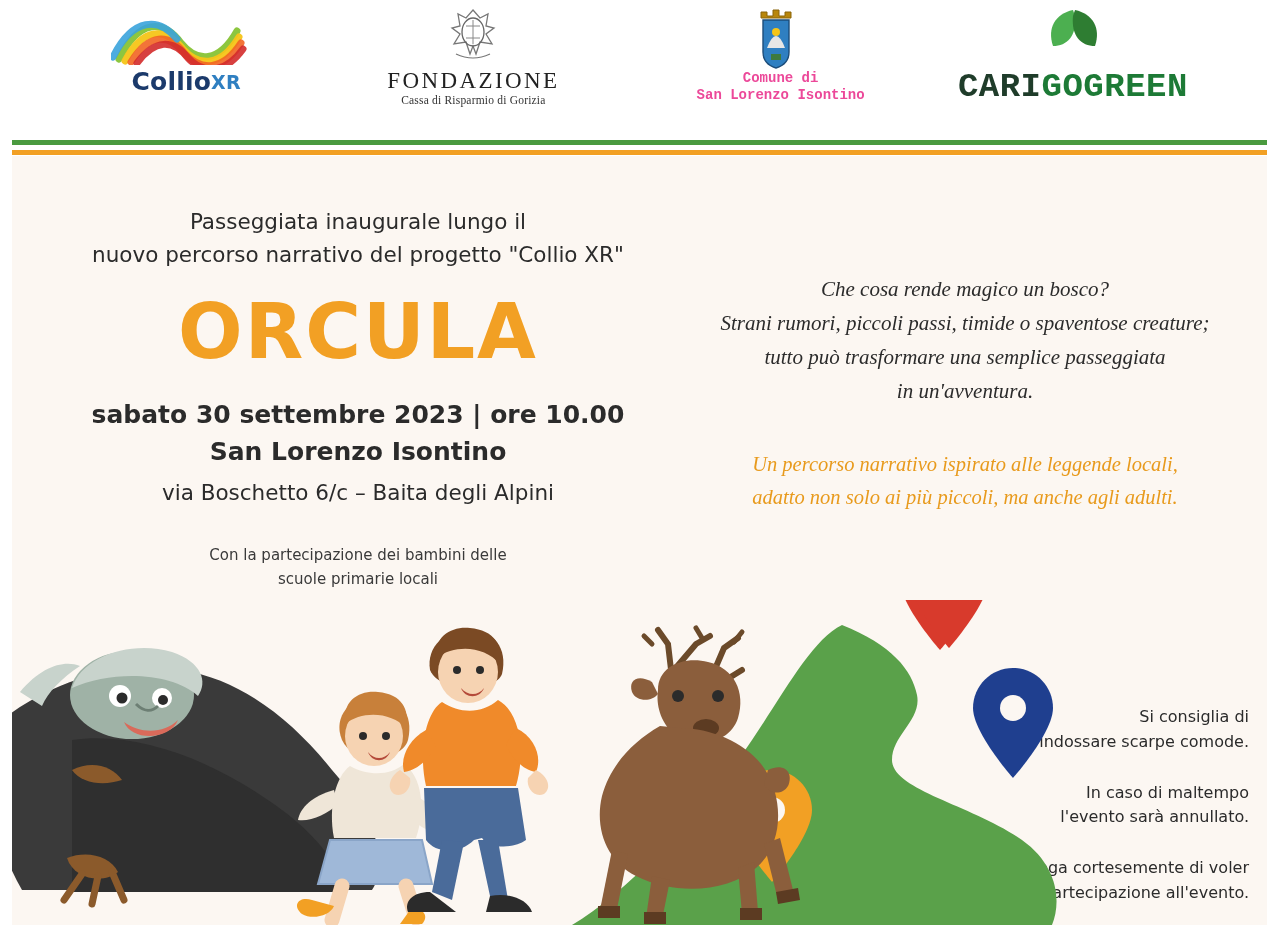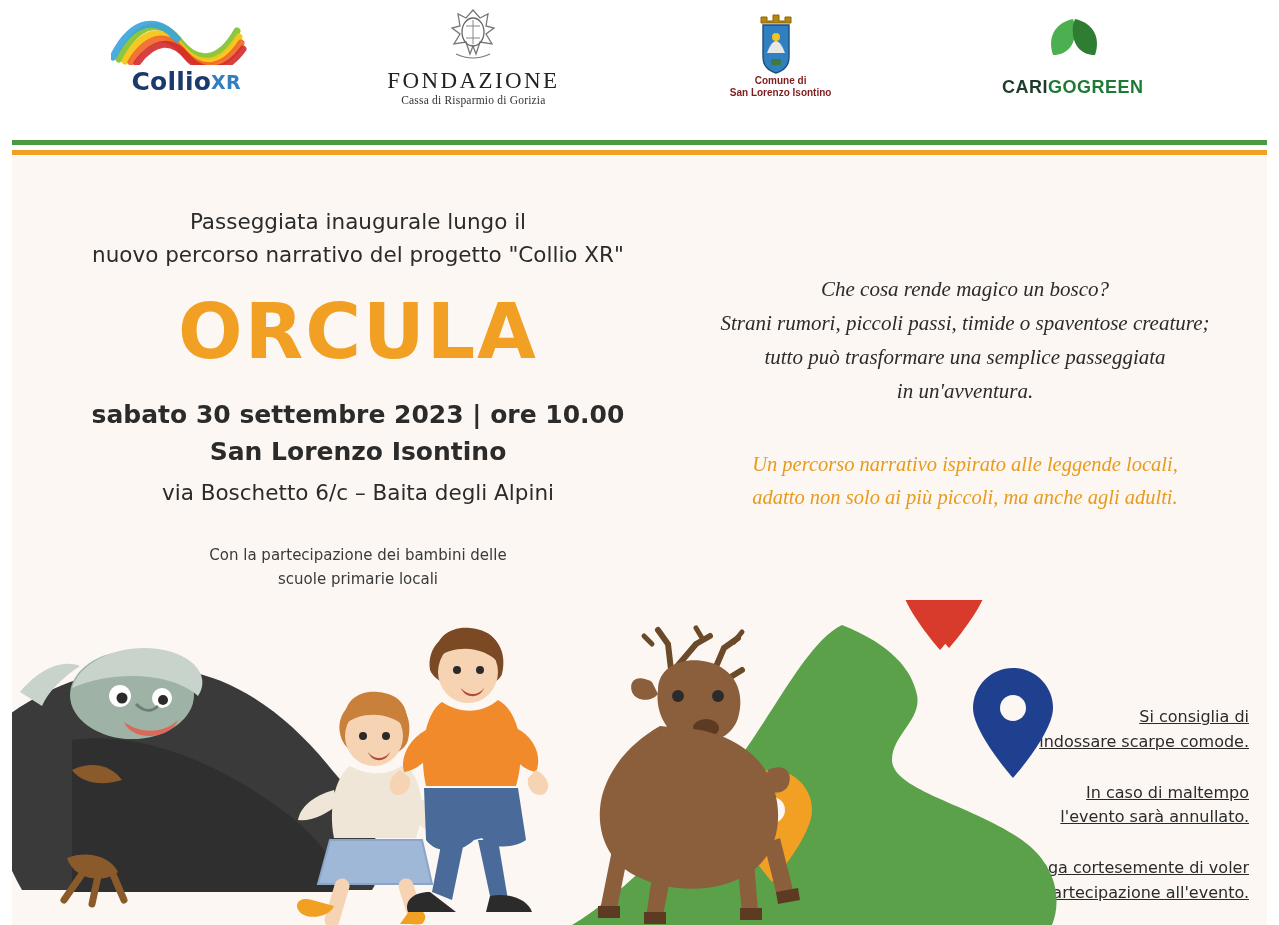--- a/index.html
+++ b/index.html
@@ -68,32 +68,32 @@
     font-family: "Liberation Serif", serif;
     font-size: 11.5px;
     color: #333;
     margin-top: 0;
     letter-spacing: 0.2px;
   }
 
   
   .comune-wrap { width: 200px; text-align: center; }
   .comune-l1, .comune-l2 {
-    font-family: Liberation Sans, sans-serif;
-    font-size: 10px;
+    font-family: Liberation Mono, monospace;
+    font-size: 14px;
     font-weight: bold;
-    color: #7f1d1d;
+    color: #ec4899;
     line-height: 1.25;
   }
 
   
   .cari-wrap { width: 200px; text-align: center; }
   .cari-text {
-    font-family: Liberation Sans, sans-serif;
-    font-size: 18px;
+    font-family: Liberation Mono, monospace;
+    font-size: 34px;
     font-weight: bold;
     color: #1d7a36;
     letter-spacing: 0.5px;
     margin-top: 16px;
   }
   .cari-text .dark { color: #1f3c2a; }
 
   
   .rule-green {
     position: absolute;
@@ -198,21 +198,20 @@
   
   .notes {
     position: absolute;
     right: 30px; top: 705px;
     width: 340px;
     text-align: right;
     font-family: "DejaVu Sans", sans-serif;
     font-size: 16px;
     color: #2b2b2b;
     line-height: 1.55;
-    text-decoration: underline;
   }
   .notes p { margin: 0 0 26px 0; }
   .notes p:last-child { margin-bottom: 0; }
 
   
   .illustration {
     position: absolute;
     left: 12px; top: 600px;
     width: 1255px; height: 325px;
     overflow: hidden;

